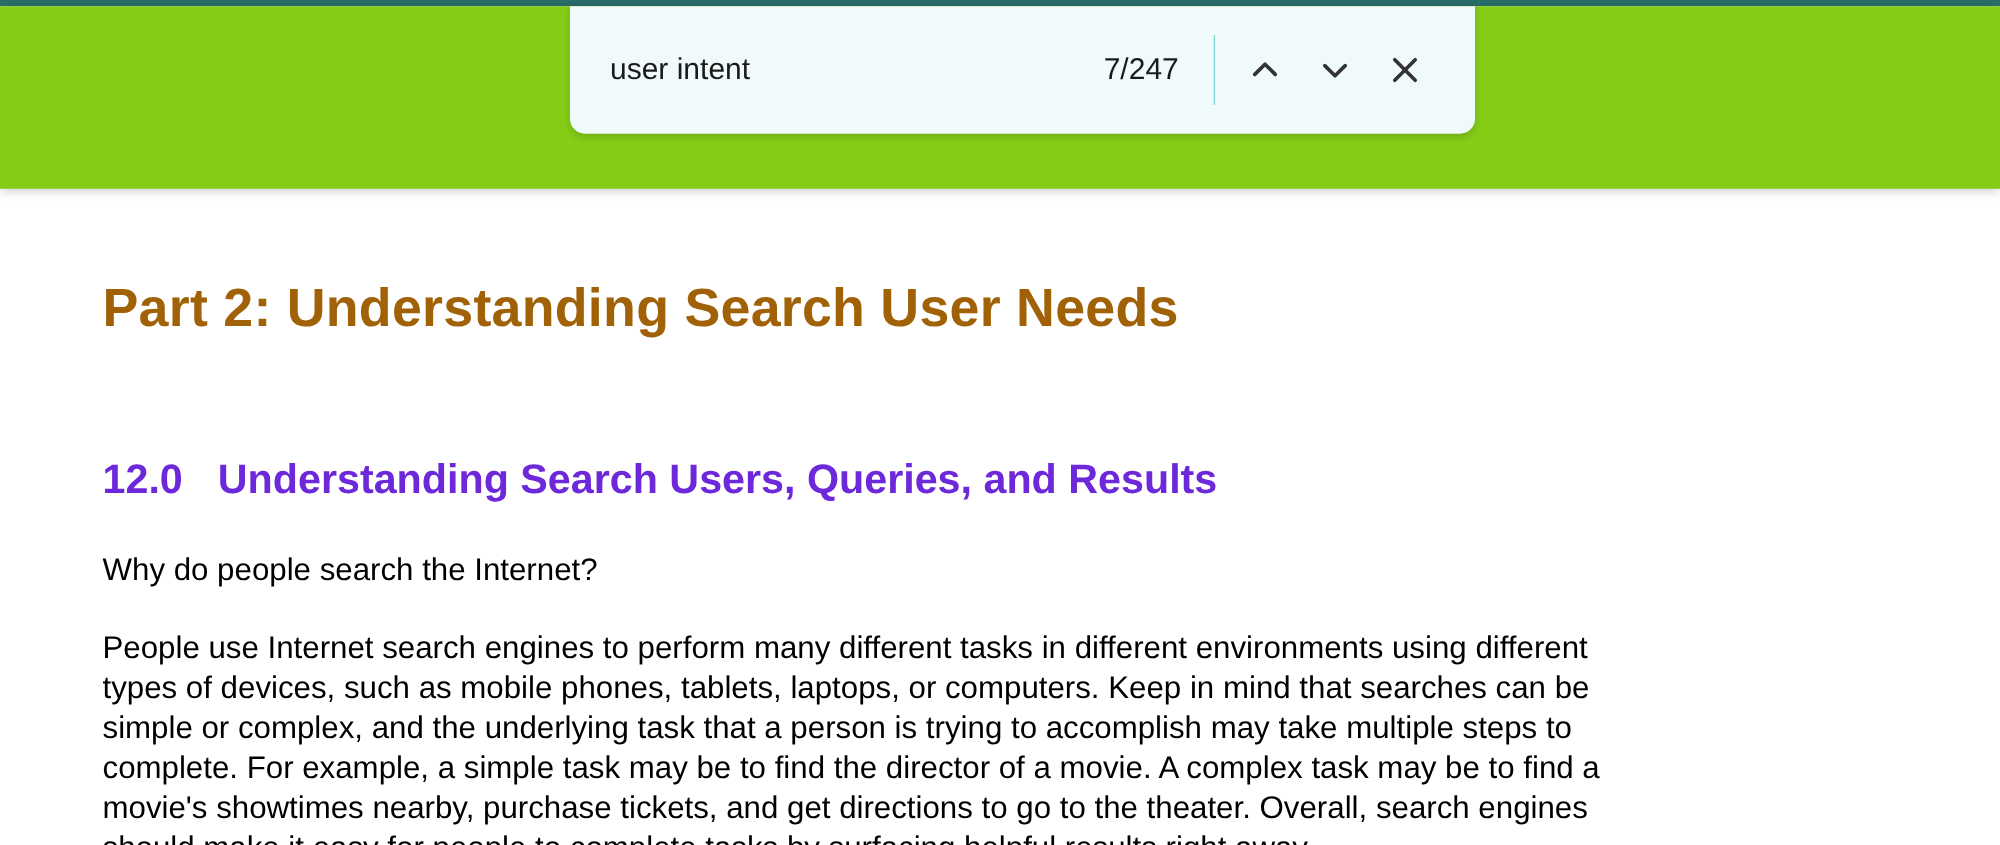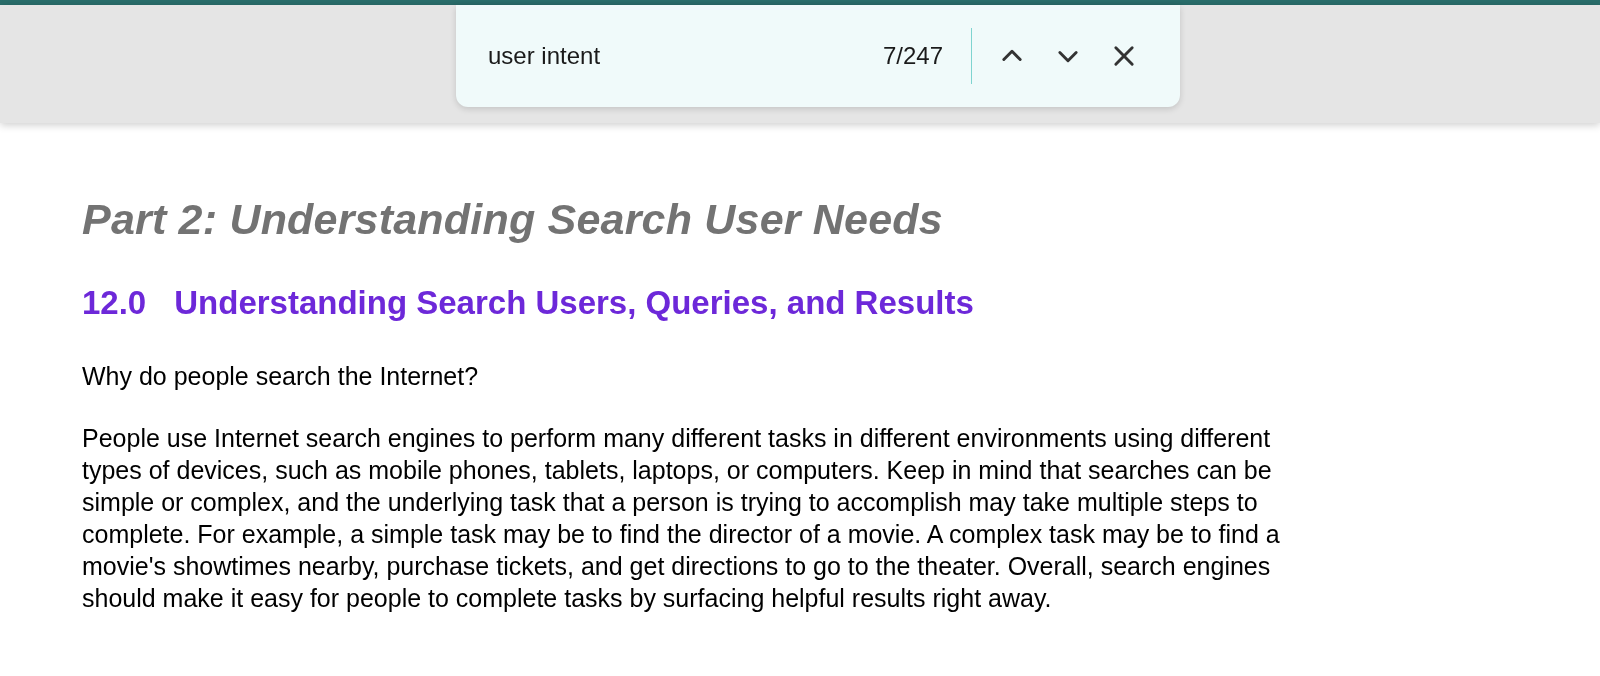--- a/index.html
+++ b/index.html
@@ -14,22 +14,22 @@
       height: 676px;
       overflow: hidden;
       position: relative;
     }
     .teal-strip {
       height: 5px;
       background: #2a6e6b;
       width: 100%;
     }
     .toolbar {
-      height: 118px;
-      background: #e5e5e5;
+      height: 146px;
+      background: #84cc16;
       width: 100%;
       position: relative;
       box-shadow: 0 2px 8px rgba(0,0,0,0.2);
     }
     .find-bar {
       position: absolute;
       top: 0;
       left: 456px;
       height: 102px;
       width: 724px;
@@ -78,24 +78,23 @@
       stroke-linecap: round;
       stroke-linejoin: round;
     }
     .content {
       padding: 72px 82px 0 82px;
       background: #ffffff;
     }
     .part-title {
       font-size: 43px;
       font-weight: bold;
-      color: #737373;
-      margin-bottom: 40px;
+      color: #a16207;
+      margin-bottom: 92px;
       letter-spacing: 0.2px;
-      font-style: italic;
     }
     .section-heading {
       font-size: 33px;
       font-weight: bold;
       color: #6d28d9;
       margin-bottom: 38px;
     }
     .section-heading .sec-num {
       display: inline-block;
       margin-right: 28px;

